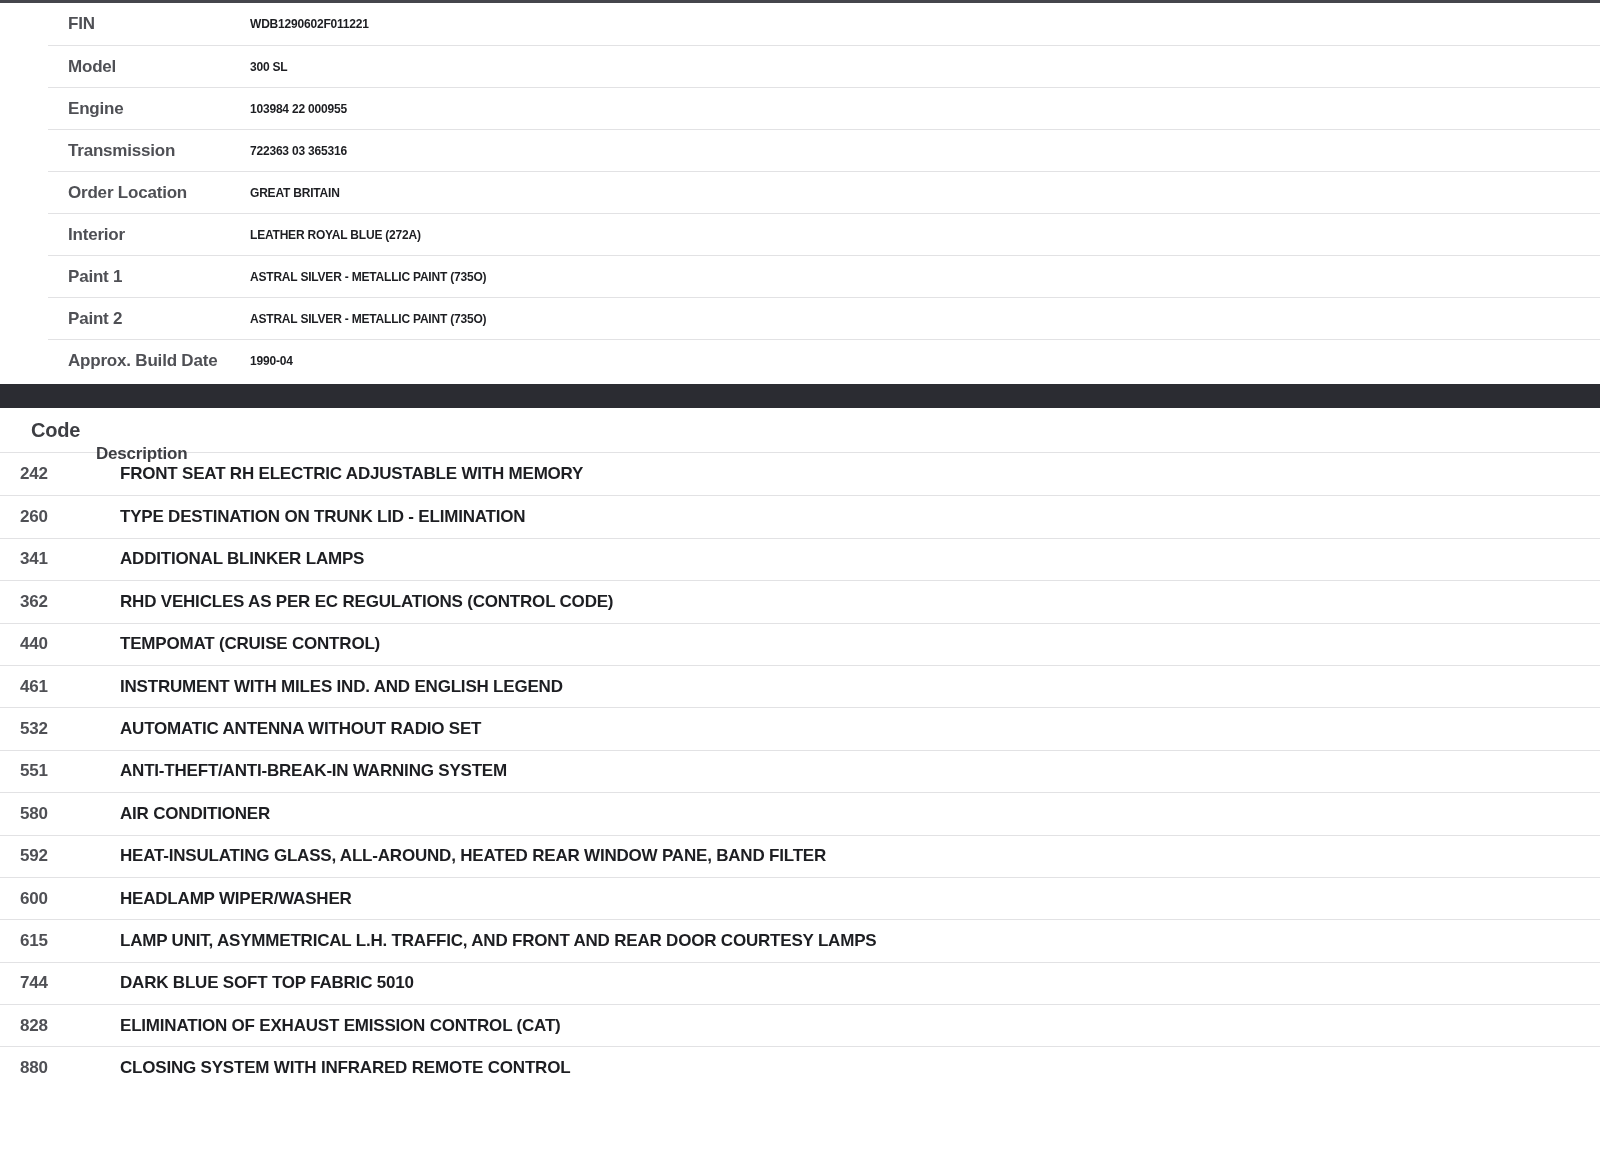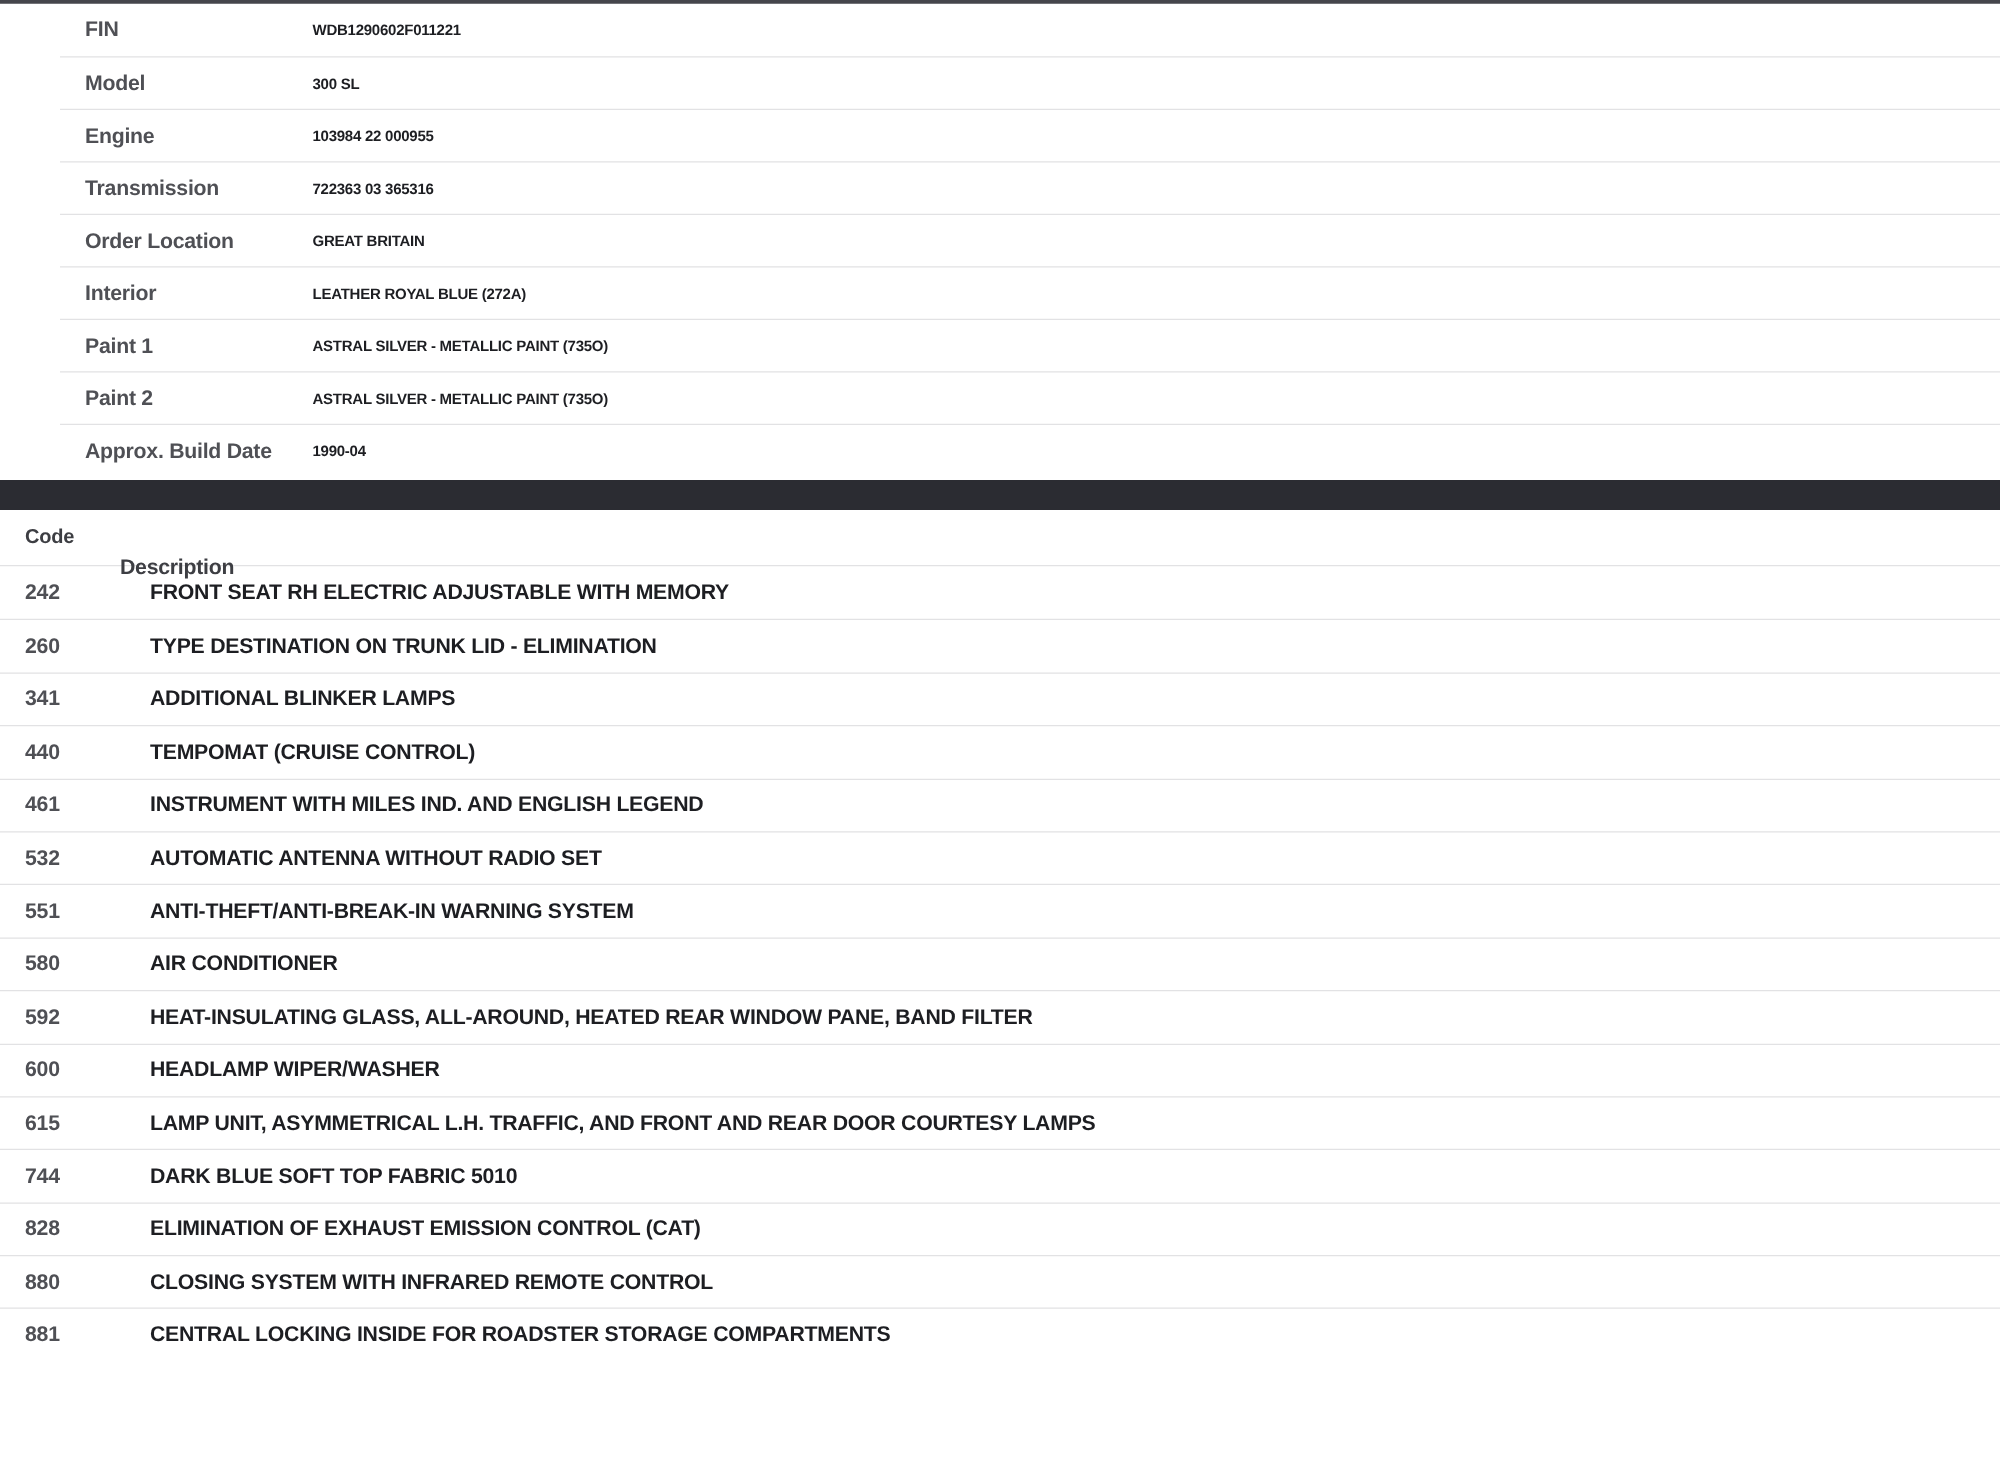--- a/index.html
+++ b/index.html
@@ -63,23 +63,23 @@
   .codes-table { width: 100%; }
   .codes-header {
     display: flex;
     align-items: center;
     height: 45px;
     width: 100%;
     border-bottom: 1px solid var(--divider, #e2e2e4);
   }
   .codes-header .code-col {
     width: 96px;
-    padding-left: 20px;
+    padding-left: 31px;
     flex: 0 0 96px;
-    font-size: 16px;
+    font-size: 20px;
     font-weight: 700;
     color: var(--header-color, #3d3e43);
   }
   .codes-header .desc-col {
     font-size: 17px;
     font-weight: 700;
     color: var(--header-color, #3d3e43);
     margin-top: 48px;
   }
   .code-row {
@@ -176,20 +176,24 @@
       <div class="code-row">
         <div class="code-cell">260</div>
         <div class="desc-cell">TYPE DESTINATION ON TRUNK LID - ELIMINATION</div>
       </div>
 
       <div class="code-row">
         <div class="code-cell">341</div>
         <div class="desc-cell">ADDITIONAL BLINKER LAMPS</div>
       </div>
 
+      <div class="code-row">
+        <div class="code-cell">362</div>
+        <div class="desc-cell">RHD VEHICLES AS PER EC REGULATIONS (CONTROL CODE)</div>
+      </div>
 
       <div class="code-row">
         <div class="code-cell">440</div>
         <div class="desc-cell">TEMPOMAT (CRUISE CONTROL)</div>
       </div>
 
       <div class="code-row">
         <div class="code-cell">461</div>
         <div class="desc-cell">INSTRUMENT WITH MILES IND. AND ENGLISH LEGEND</div>
       </div>
@@ -232,18 +236,14 @@
       <div class="code-row">
         <div class="code-cell">828</div>
         <div class="desc-cell">ELIMINATION OF EXHAUST EMISSION CONTROL (CAT)</div>
       </div>
 
       <div class="code-row">
         <div class="code-cell">880</div>
         <div class="desc-cell">CLOSING SYSTEM WITH INFRARED REMOTE CONTROL</div>
       </div>
 
-      <div class="code-row">
-        <div class="code-cell">881</div>
-        <div class="desc-cell">CENTRAL LOCKING INSIDE FOR ROADSTER STORAGE COMPARTMENTS</div>
-      </div>
     </div>
 </section>
 
 </body></html>

